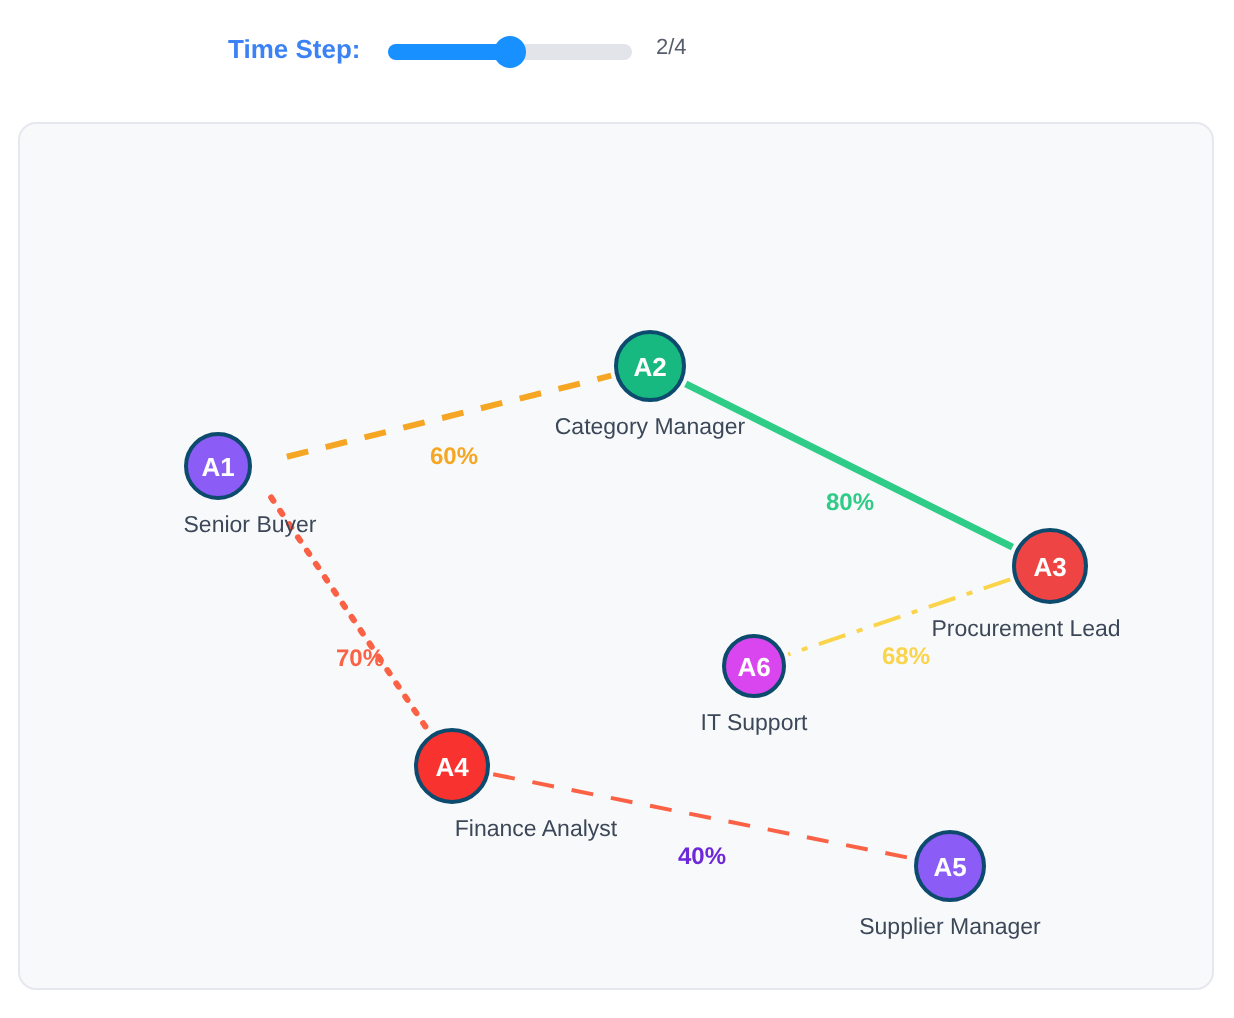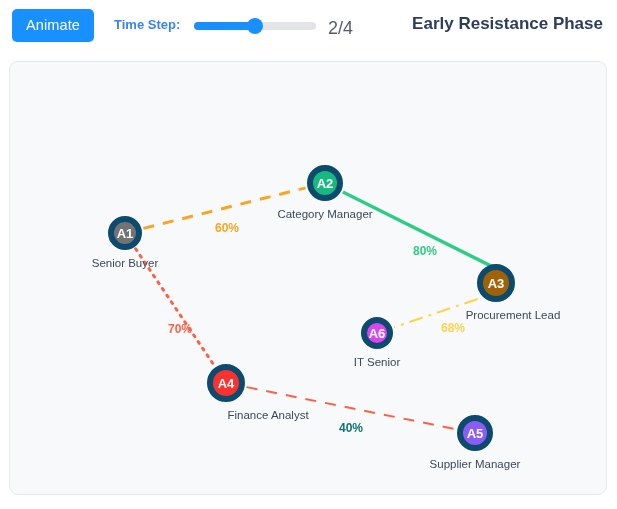--- a/index.html
+++ b/index.html
@@ -69,21 +69,21 @@
   .slider-thumb {
     position: absolute;
     left: 40px; top: 0px;
     width: 16px; height: 16px;
     background: #1890ff;
     border-radius: 50%;
   }
   #timestep-value {
     position: absolute;
     left: 328px; top: 18px;
-    font-size: 18px;
+    font-size: 11px;
     color: #555c6a;
     white-space: nowrap;
   }
   #phase-title {
     position: absolute;
     right: 14px; top: 14px;
     font-size: 17px;
     font-weight: bold;
     color: #2c3e5a;
     white-space: nowrap;
@@ -104,21 +104,21 @@
     position: absolute;
     left: 0; top: 0;
     width: 598px; height: 434px;
   }
 
   
   .node {
     position: absolute;
     border-radius: 50%;
     box-sizing: border-box;
-    border: 6px solid #0c4a6e;
+    border: 2px solid #0c4a6e;
     display: flex;
     align-items: center;
     justify-content: center;
     cursor: pointer;
   }
   .node-id {
     color: #ffffff;
     font-size: 13px;
     font-weight: bold;
     line-height: 1;
@@ -138,67 +138,65 @@
     white-space: nowrap;
     transform: translateX(-50%);
     margin-top: 28px;
   }
 </style>
 </head>
 <body>
 
 <div id="header">
 
-  <button id="animate-button">Animate</button>
 
   <span id="timestep-label">Time Step:</span>
 
   <div id="timestep-slider-wrap">
     <div class="slider-track"></div>
     <div class="slider-fill" style="width: 61px;"></div>
     <div class="slider-thumb" style="left: 53px;"></div>
   </div>
 
   <span id="timestep-value">2/4</span>
 
-  <span id="phase-title">Early Resistance Phase</span>
 </div>
 
 <div id="graph-panel">
   <svg id="graph-svg" viewBox="0 0 598 434">
       <line x1="133.4327075027613" y1="166.39182312430967" x2="295.59714999709337" y2="125.85071250072666" stroke="#f5a623" stroke-width="3" stroke-linecap="butt" stroke-dasharray="11,9"></line>
       <line x1="332.8885438199983" y1="129.94427190999915" x2="496.2170289890018" y2="211.6085144945009" stroke="#2ecc87" stroke-width="3.5" stroke-linecap="butt"></line>
       <line x1="495.1046995539306" y1="227.72138528583426" x2="384.0531146680595" y2="265.23881261214206" stroke="#fad44a" stroke-width="2" stroke-linecap="butt" stroke-dasharray="14,6,3,6"></line>
       <line x1="125.61193198794658" y1="186.76029503160382" x2="204.27102253963798" y2="303.58072654401684" stroke="#fb6245" stroke-width="3" stroke-linecap="round" stroke-dasharray="2,6"></line>
       <line x1="236.5890077893081" y1="325.1343389135157" x2="445.3914211530399" y2="367.0625343680803" stroke="#fb6245" stroke-width="2" stroke-linecap="butt" stroke-dasharray="11,9"></line>
     </svg>
   <div id="nodes-layer">
       <div class="edge-label" style="color: rgb(245, 166, 35); left: 217px; top: 131px;">60%</div>
       <div class="edge-label" style="color: rgb(46, 204, 135); left: 415px; top: 154px;">80%</div>
       <div class="edge-label" style="color: rgb(250, 212, 74); left: 443px; top: 231px;">68%</div>
       <div class="edge-label" style="color: rgb(251, 98, 69); left: 170px; top: 232px;">70%</div>
-      <div class="edge-label" style="color: #0f766e; left: 341px; top: 331px;">40%</div>
-      <div class="node" style="left: 98px; top: 154px; width: 34px; height: 34px; background: #737373;">
+      <div class="edge-label" style="color: #6d28d9; left: 341px; top: 331px;">40%</div>
+      <div class="node" style="left: 82px; top: 154px; width: 34px; height: 34px; background: #8b5cf6;">
         <span class="node-id">A1</span>
       </div>
       <div class="node-label" style="left: 115px; top: 195px;">Senior Buyer</div>
       <div class="node" style="left: 297px; top: 103px; width: 36px; height: 36px; background: rgb(24, 185, 129);">
         <span class="node-id">A2</span>
       </div>
       <div class="node-label" style="left: 315px; top: 146px;">Category Manager</div>
-      <div class="node" style="left: 467px; top: 202px; width: 38px; height: 38px; background: #a16207;">
+      <div class="node" style="left: 496px; top: 202px; width: 38px; height: 38px; background: #ef4444;">
         <span class="node-id">A3</span>
       </div>
       <div class="node-label" style="left: 503px; top: 247px;">Procurement Lead</div>
       <div class="node" style="left: 197px; top: 302px; width: 38px; height: 38px; background: rgb(248, 50, 47); text-align: right;">
         <span class="node-id">A4</span>
       </div>
       <div class="node-label" style="left: 216px; top: 347px; margin-left: 42px;">Finance Analyst</div>
       <div class="node" style="left: 447px; top: 353px; width: 36px; height: 36px; background: rgb(139, 92, 246);">
         <span class="node-id">A5</span>
       </div>
       <div class="node-label" style="left: 465px; top: 396px;">Supplier Manager</div>
       <div class="node" style="left: 351px; top: 255px; width: 32px; height: 32px; background: #d946ef;">
         <span class="node-id">A6</span>
       </div>
-      <div class="node-label" style="left: 367px; top: 294px;">IT Senior</div>
+      <div class="node-label" style="left: 367px; top: 294px;">IT Support</div>
     </div>
 </div>
 
 </body></html>

